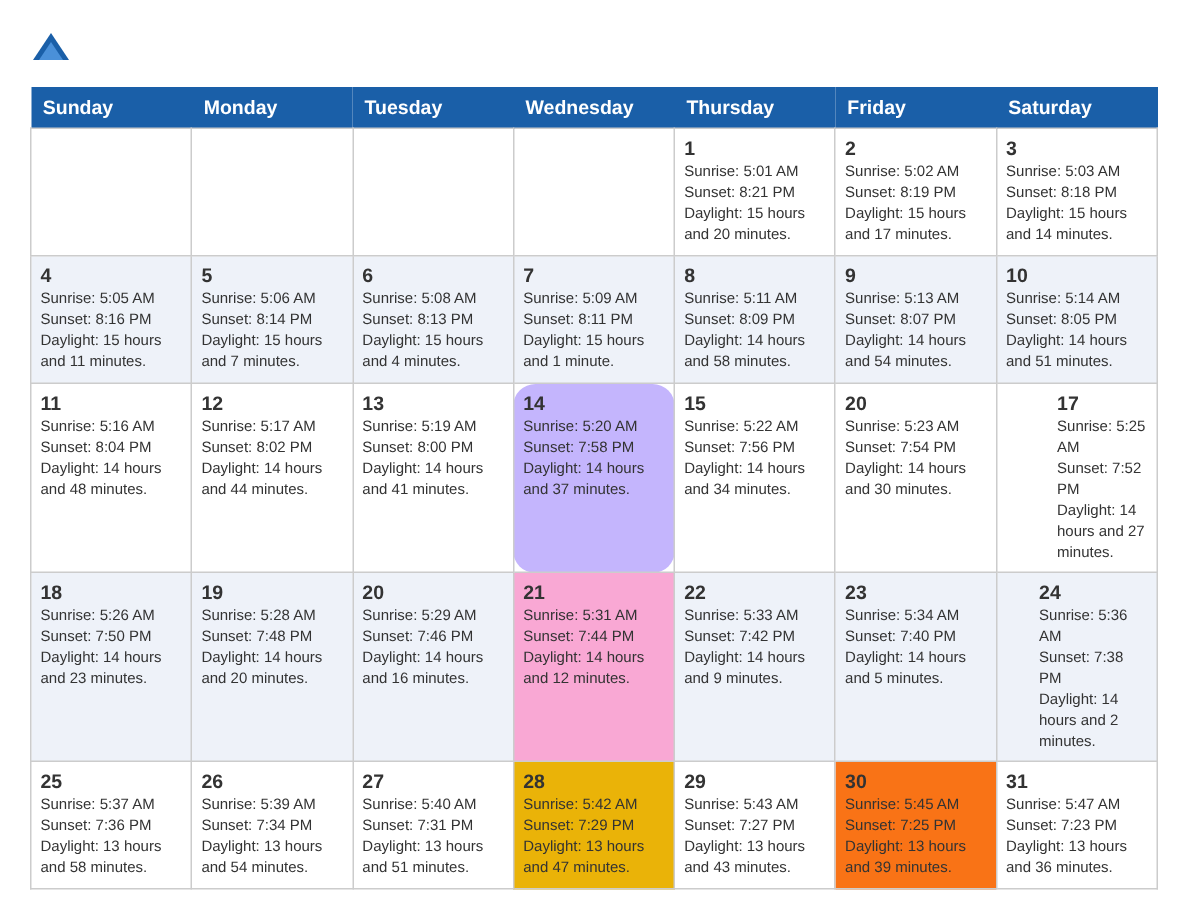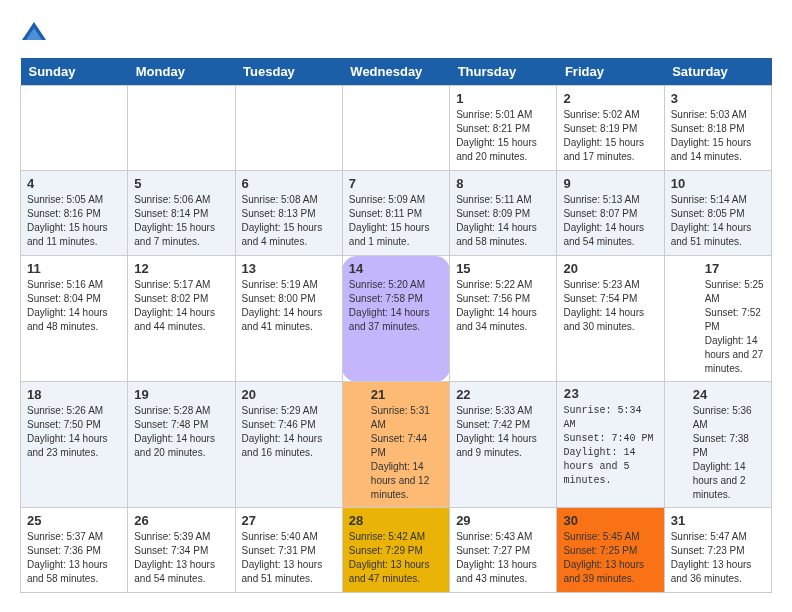--- a/index.html
+++ b/index.html
@@ -203,29 +203,29 @@
           <div class="cell-info"><span>Sunrise: 5:26 AM</span><br><span>Sunset: 7:50 PM</span><br><span>Daylight: 14 hours and 23 minutes.</span></div>
         </td>
         <td style="background-color: rgb(238, 242, 249);">
           <div class="day-number">19</div>
           <div class="cell-info"><span>Sunrise: 5:28 AM</span><br><span>Sunset: 7:48 PM</span><br><span>Daylight: 14 hours and 20 minutes.</span></div>
         </td>
         <td style="background-color: rgb(238, 242, 249);">
           <div class="day-number">20</div>
           <div class="cell-info"><span>Sunrise: 5:29 AM</span><br><span>Sunset: 7:46 PM</span><br><span>Daylight: 14 hours and 16 minutes.</span></div>
         </td>
-        <td style="background-color: #fdba74; padding-left: 28px;">
+        <td style="background-color: #f9a8d4;">
           <div class="day-number">21</div>
           <div class="cell-info"><span>Sunrise: 5:31 AM</span><br><span>Sunset: 7:44 PM</span><br><span>Daylight: 14 hours and 12 minutes.</span></div>
         </td>
         <td style="background-color: rgb(238, 242, 249);">
           <div class="day-number">22</div>
           <div class="cell-info"><span>Sunrise: 5:33 AM</span><br><span>Sunset: 7:42 PM</span><br><span>Daylight: 14 hours and 9 minutes.</span></div>
         </td>
-        <td style="background-color: rgb(238, 242, 249); font-family: Liberation Mono, monospace;">
+        <td style="background-color: rgb(238, 242, 249);">
           <div class="day-number">23</div>
           <div class="cell-info"><span>Sunrise: 5:34 AM</span><br><span>Sunset: 7:40 PM</span><br><span>Daylight: 14 hours and 5 minutes.</span></div>
         </td>
         <td style="background-color: rgb(238, 242, 249); padding-left: 28px;">
           <div class="day-number">24</div>
           <div class="cell-info"><span>Sunrise: 5:36 AM</span><br><span>Sunset: 7:38 PM</span><br><span>Daylight: 14 hours and 2 minutes.</span></div>
         </td>
       </tr>
       <tr class="week-row">
         <td style="background-color: rgb(255, 255, 255);">

